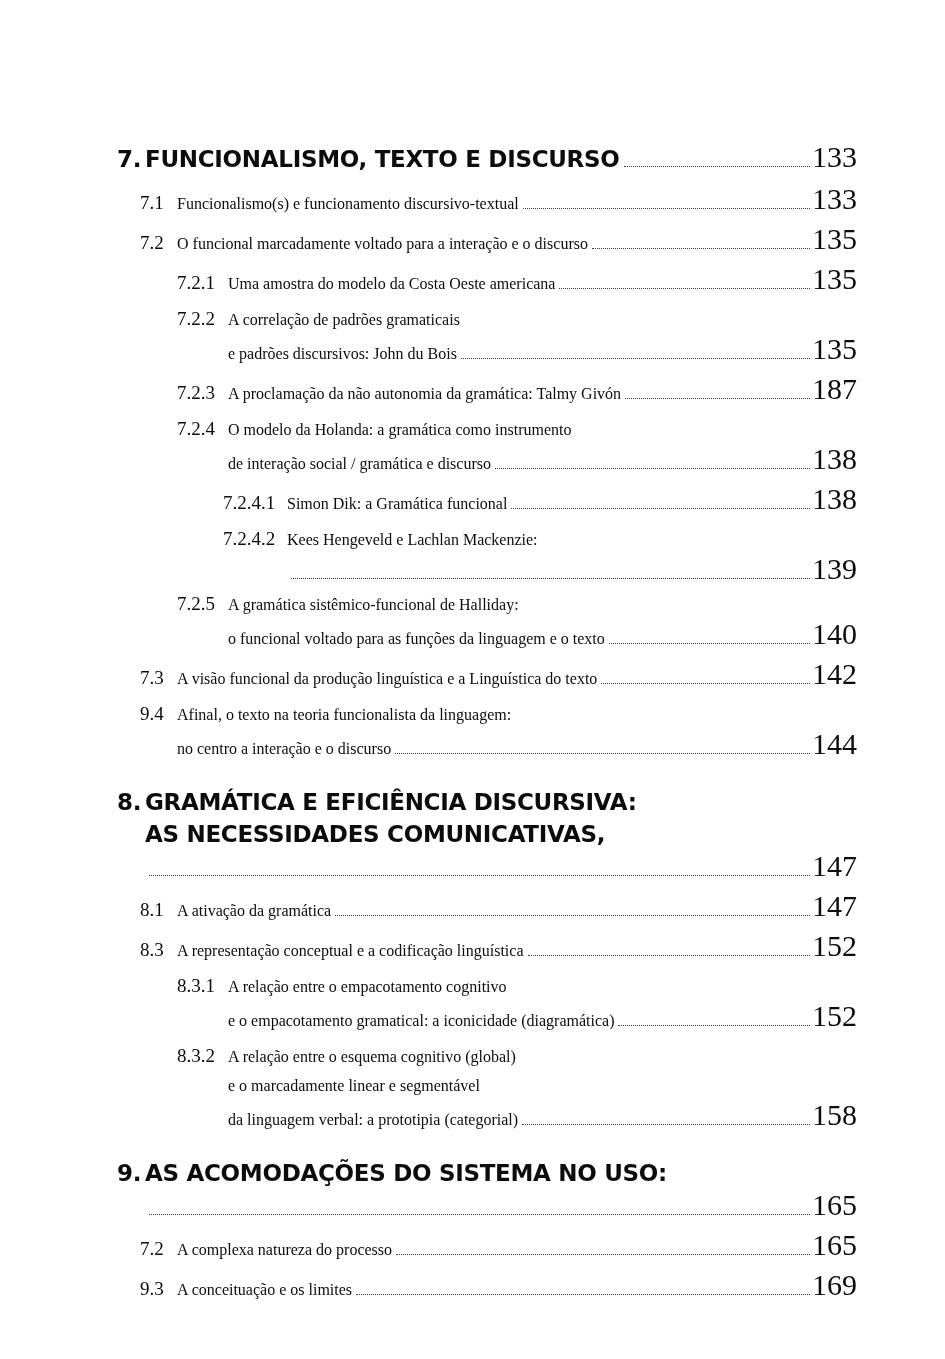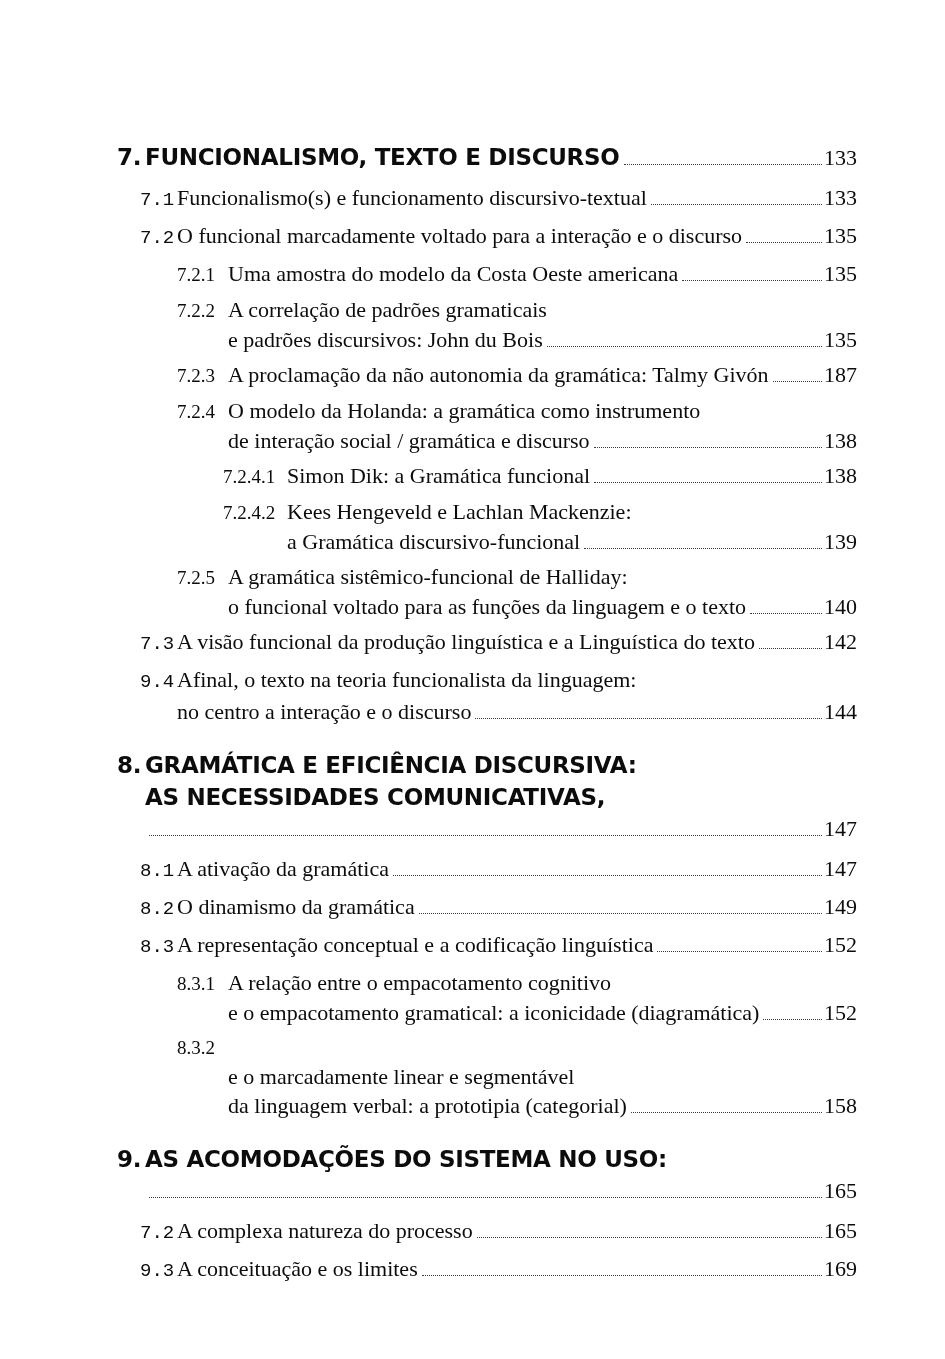--- a/index.html
+++ b/index.html
@@ -47,36 +47,36 @@
   .entry { margin-bottom: 6px; }
   .entry .row span { line-height: 29px; }
   .num {
     font-family: "Liberation Serif", serif;
     font-size: 19px;
     white-space: nowrap;
     flex: none;
   }
   .txt {
     font-family: "Liberation Serif", serif;
-    font-size: 22px;
+    font-size: 16px;
     white-space: nowrap;
     flex: none;
   }
   .pagenum {
     font-family: "Liberation Serif", serif;
-    font-size: 22px;
+    font-size: 30px;
     white-space: nowrap;
     flex: none;
     text-align: center;
   }
   .spacer { border: none; }
 
   
   .entry.lv1 { padding-left: 23px; }
-  .entry.lv1 .num { width: 37px; font-family: Liberation Mono, monospace; }
+  .entry.lv1 .num { width: 37px; }
   .entry.lv2 { padding-left: 60px; }
   .entry.lv2 .num { width: 51px; }
   .entry.lv3 { padding-left: 106px; }
   .entry.lv3 .num { width: 64px; }
 
   
   .leader {
     flex: 1 1 auto;
     min-width: 6px;
     height: 1px;
@@ -164,21 +164,20 @@
             <span class="pagenum">138</span>
           </div>
         </div>
         <div class="entry lv3">
           <div class="row">
             <span class="num">7.2.4.2</span>
             <span class="txt">Kees Hengeveld e Lachlan Mackenzie:</span>
           </div>
           <div class="row">
             <span class="num spacer"></span>
-            <span class="txt">a Gramática discursivo-funcional</span>
             <span class="leader"></span>
             <span class="pagenum">139</span>
           </div>
         </div>
         <div class="entry lv2">
           <div class="row">
             <span class="num">7.2.5</span>
             <span class="txt">A gramática sistêmico-funcional de Halliday:</span>
           </div>
           <div class="row">
@@ -228,28 +227,20 @@
         <div class="entry lv1">
           <div class="row">
             <span class="num">8.1</span>
             <span class="txt">A ativação da gramática</span>
             <span class="leader"></span>
             <span class="pagenum">147</span>
           </div>
         </div>
         <div class="entry lv1">
           <div class="row">
-            <span class="num">8.2</span>
-            <span class="txt">O dinamismo da gramática</span>
-            <span class="leader"></span>
-            <span class="pagenum">149</span>
-          </div>
-        </div>
-        <div class="entry lv1">
-          <div class="row">
             <span class="num">8.3</span>
             <span class="txt">A representação conceptual e a codificação linguística</span>
             <span class="leader"></span>
             <span class="pagenum">152</span>
           </div>
         </div>
         <div class="entry lv2">
           <div class="row">
             <span class="num">8.3.1</span>
             <span class="txt">A relação entre o empacotamento cognitivo</span>
@@ -257,20 +248,21 @@
           <div class="row">
             <span class="num spacer"></span>
             <span class="txt">e o empacotamento gramatical: a iconicidade (diagramática)</span>
             <span class="leader"></span>
             <span class="pagenum">152</span>
           </div>
         </div>
         <div class="entry lv2">
           <div class="row">
             <span class="num">8.3.2</span>
+            <span class="txt">A relação entre o esquema cognitivo (global)</span>
           </div>
           <div class="row">
             <span class="num spacer"></span>
             <span class="txt">e o marcadamente linear e segmentável</span>
           </div>
           <div class="row">
             <span class="num spacer"></span>
             <span class="txt">da linguagem verbal: a prototipia (categorial)</span>
             <span class="leader"></span>
             <span class="pagenum">158</span>

